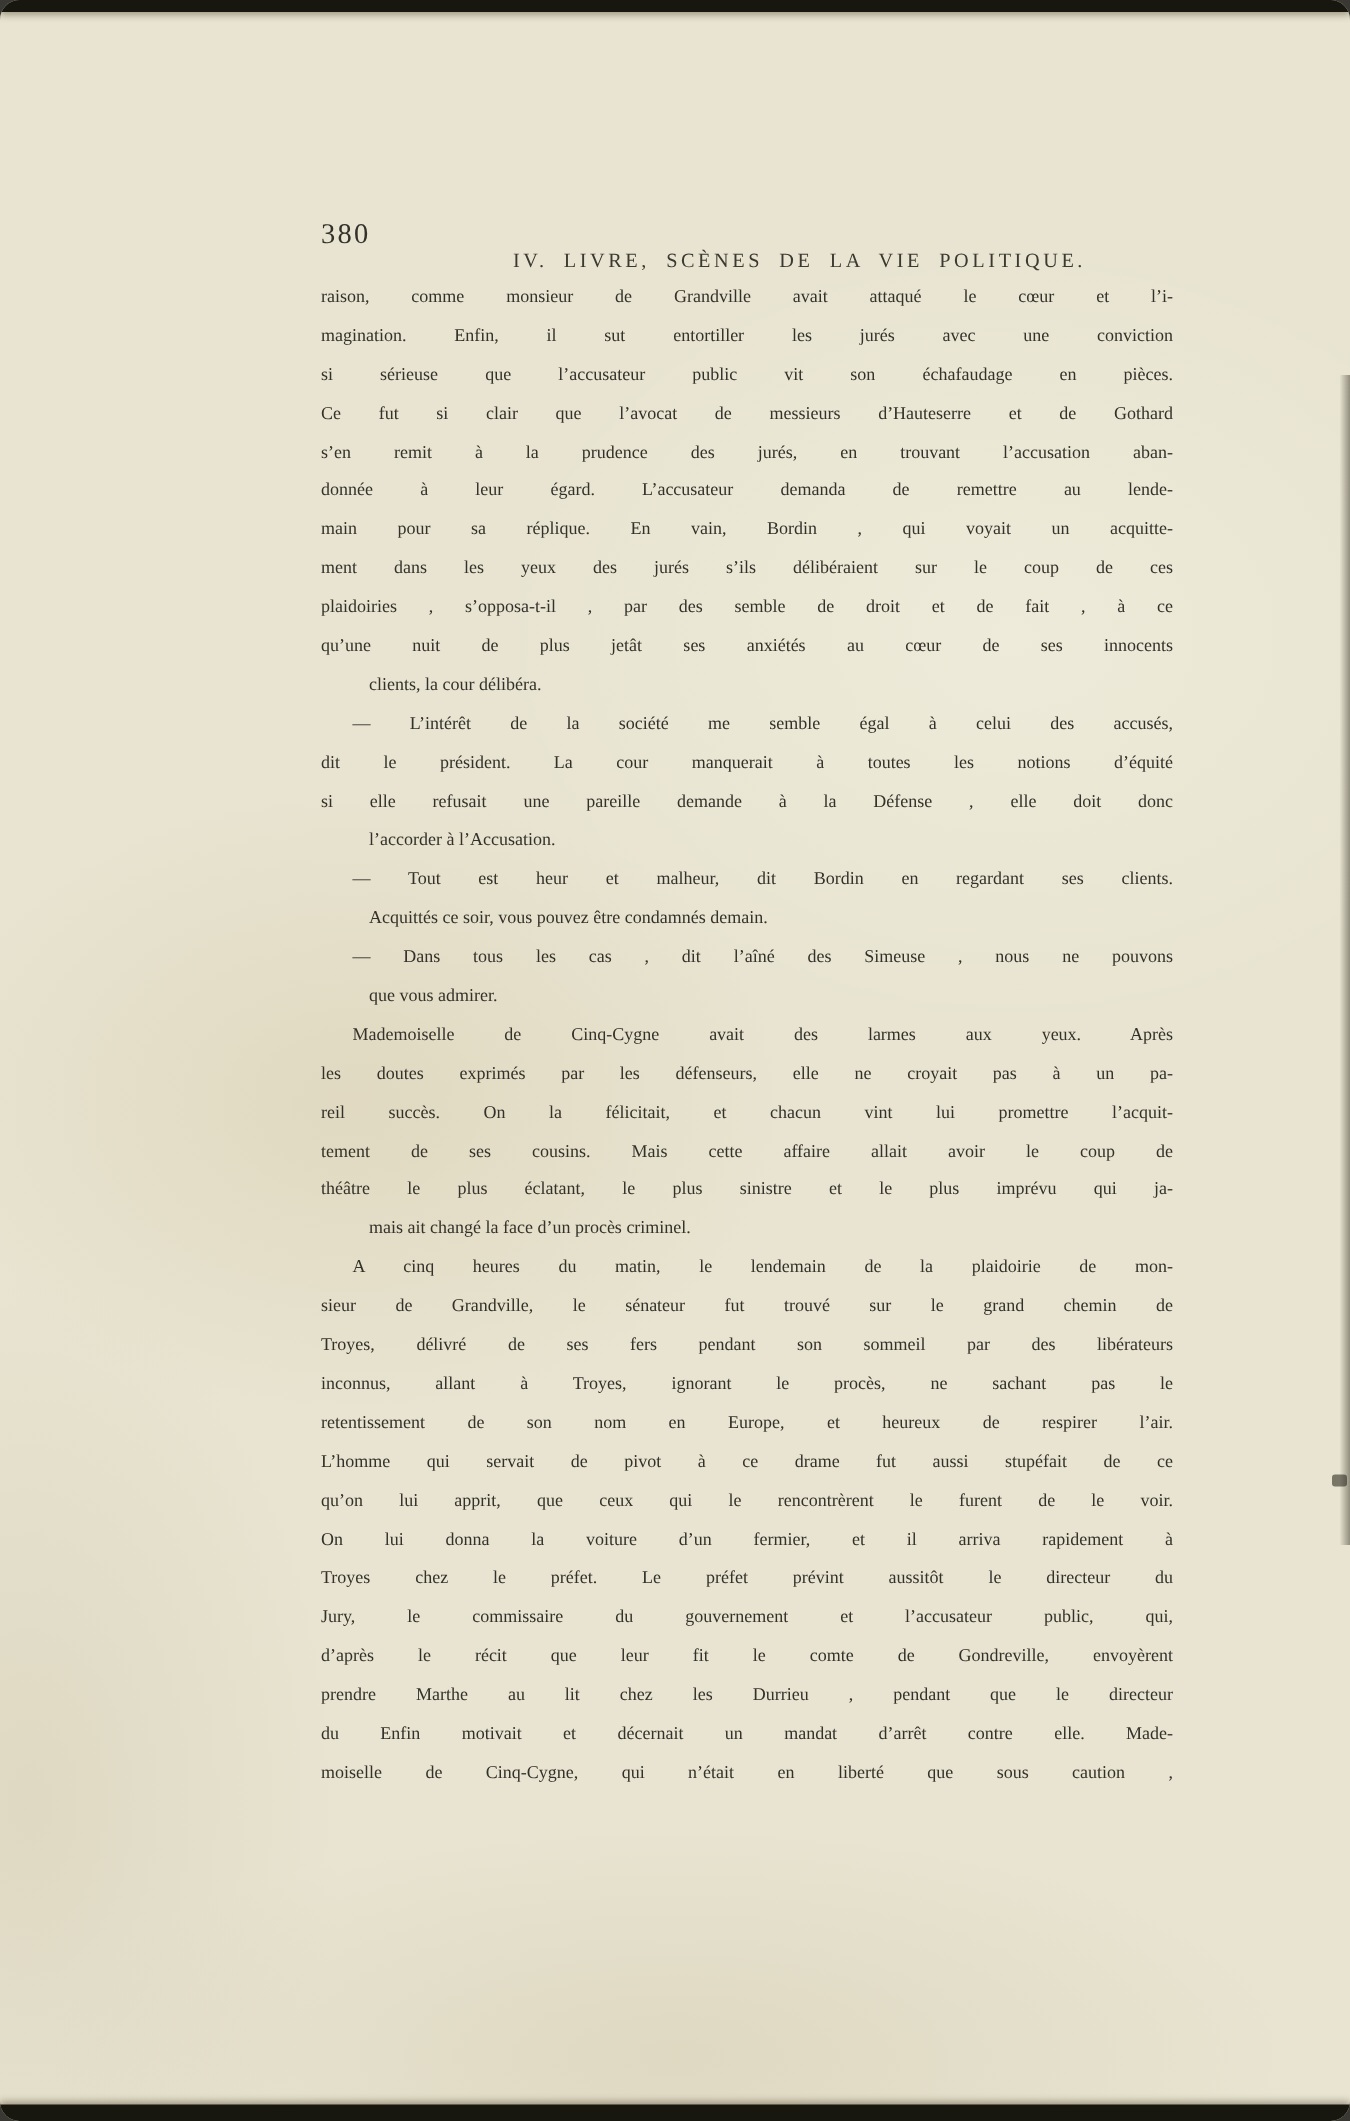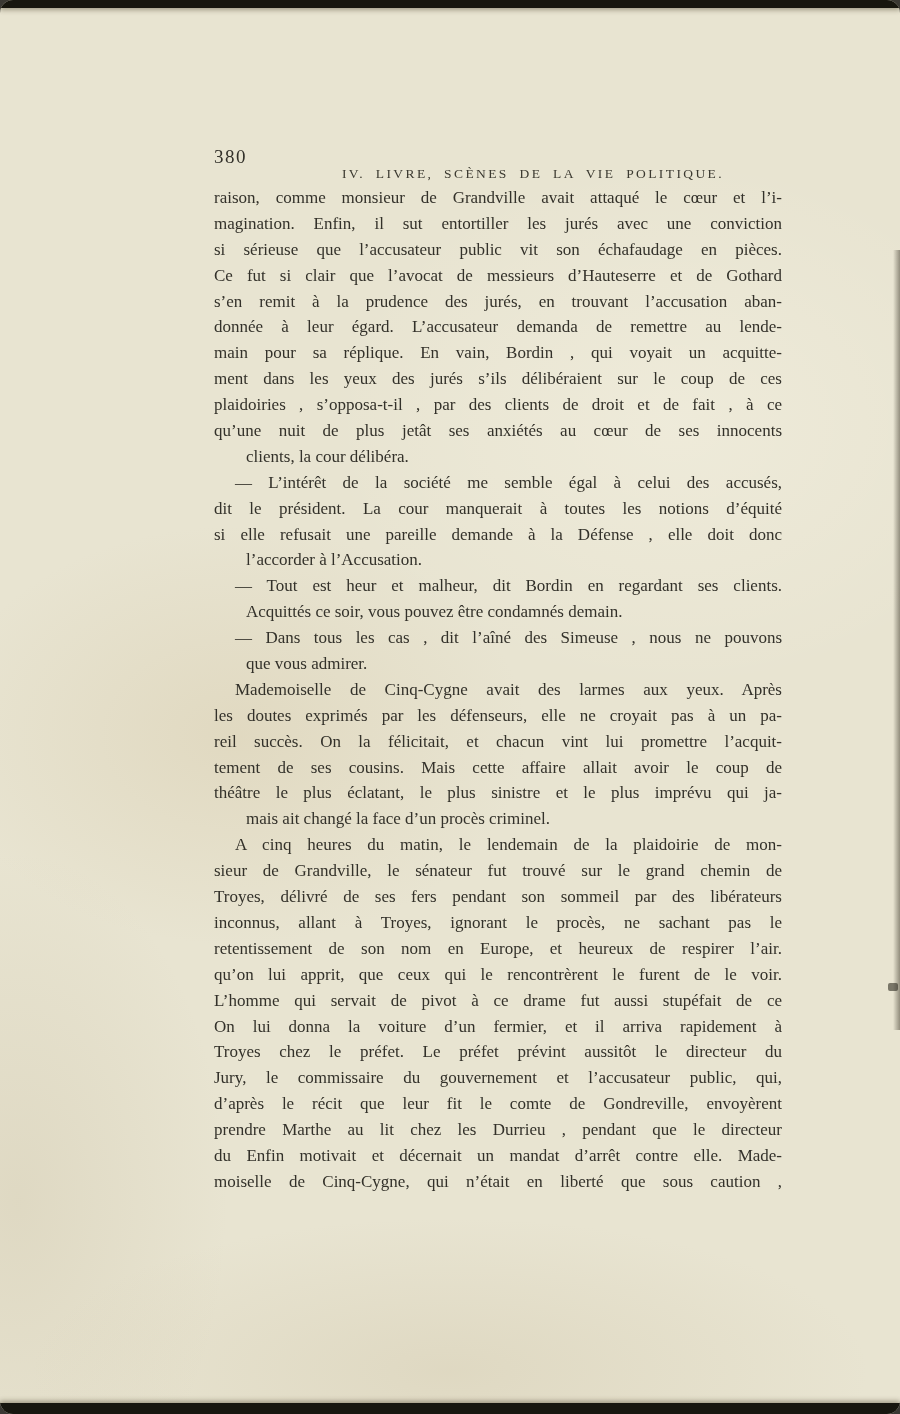--- a/index.html
+++ b/index.html
@@ -44,21 +44,21 @@
     text-align:center;
     font-size:13.5px;
     letter-spacing:2.4px;
     word-spacing:5px;
     color:#3b3930;
     white-space:nowrap;
   }
   .textblock{
     position:absolute;left:214px;top:185px;width:568px;
     color:var(--ink);
-    font-size:17px;
+    font-size:12px;
   }
   .para{margin:0;}
   .line{
     line-height:25.9px;
     height:25.9px;
     text-align:justify;
     text-align-last:justify;
     overflow:visible;
   }
   .line.last{text-align-last:left;margin-left:32px;}
@@ -79,21 +79,21 @@
   <div class="textblock" id="paragraphs">
       <div class="para">
         <div class="line">raison, comme monsieur de Grandville avait attaqué le cœur et l’i-</div>
         <div class="line">magination. Enfin, il sut entortiller les jurés avec une conviction</div>
         <div class="line">si sérieuse que l’accusateur public vit son échafaudage en pièces.</div>
         <div class="line">Ce fut si clair que l’avocat de messieurs d’Hauteserre et de Gothard</div>
         <div class="line">s’en remit à la prudence des jurés, en trouvant l’accusation aban-</div>
         <div class="line">donnée à leur égard. L’accusateur demanda de remettre au lende-</div>
         <div class="line">main pour sa réplique. En vain, Bordin , qui voyait un acquitte-</div>
         <div class="line">ment dans les yeux des jurés s’ils délibéraient sur le coup de ces</div>
-        <div class="line">plaidoiries , s’opposa-t-il , par des clients de droit et de fait , à ce</div>
+        <div class="line">plaidoiries , s’opposa-t-il , par des semble de droit et de fait , à ce</div>
         <div class="line">qu’une nuit de plus jetât ses anxiétés au cœur de ses innocents</div>
         <div class="line last">clients, la cour délibéra.</div>
       </div>
       <div class="para">
         <div class="line indent">— L’intérêt de la société me semble égal à celui des accusés,</div>
         <div class="line">dit le président. La cour manquerait à toutes les notions d’équité</div>
         <div class="line">si elle refusait une pareille demande à la Défense , elle doit donc</div>
         <div class="line last">l’accorder à l’Accusation.</div>
       </div>
       <div class="para">
@@ -111,22 +111,22 @@
         <div class="line">tement de ses cousins. Mais cette affaire allait avoir le coup de</div>
         <div class="line">théâtre le plus éclatant, le plus sinistre et le plus imprévu qui ja-</div>
         <div class="line last">mais ait changé la face d’un procès criminel.</div>
       </div>
       <div class="para">
         <div class="line indent">A cinq heures du matin, le lendemain de la plaidoirie de mon-</div>
         <div class="line">sieur de Grandville, le sénateur fut trouvé sur le grand chemin de</div>
         <div class="line">Troyes, délivré de ses fers pendant son sommeil par des libérateurs</div>
         <div class="line">inconnus, allant à Troyes, ignorant le procès, ne sachant pas le</div>
         <div class="line">retentissement de son nom en Europe, et heureux de respirer l’air.</div>
+        <div class="line">L’homme qui servait de pivot à ce drame fut aussi stupéfait de ce</div>
         <div class="line">qu’on lui apprit, que ceux qui le rencontrèrent le furent de le voir.</div>
-        <div class="line">L’homme qui servait de pivot à ce drame fut aussi stupéfait de ce</div>
         <div class="line">On lui donna la voiture d’un fermier, et il arriva rapidement à</div>
         <div class="line">Troyes chez le préfet. Le préfet prévint aussitôt le directeur du</div>
         <div class="line">Jury, le commissaire du gouvernement et l’accusateur public, qui,</div>
         <div class="line">d’après le récit que leur fit le comte de Gondreville, envoyèrent</div>
         <div class="line">prendre Marthe au lit chez les Durrieu , pendant que le directeur</div>
         <div class="line">du Enfin motivait et décernait un mandat d’arrêt contre elle. Made-</div>
         <div class="line">moiselle de Cinq-Cygne, qui n’était en liberté que sous caution ,</div>
       </div>
     </div>
 

